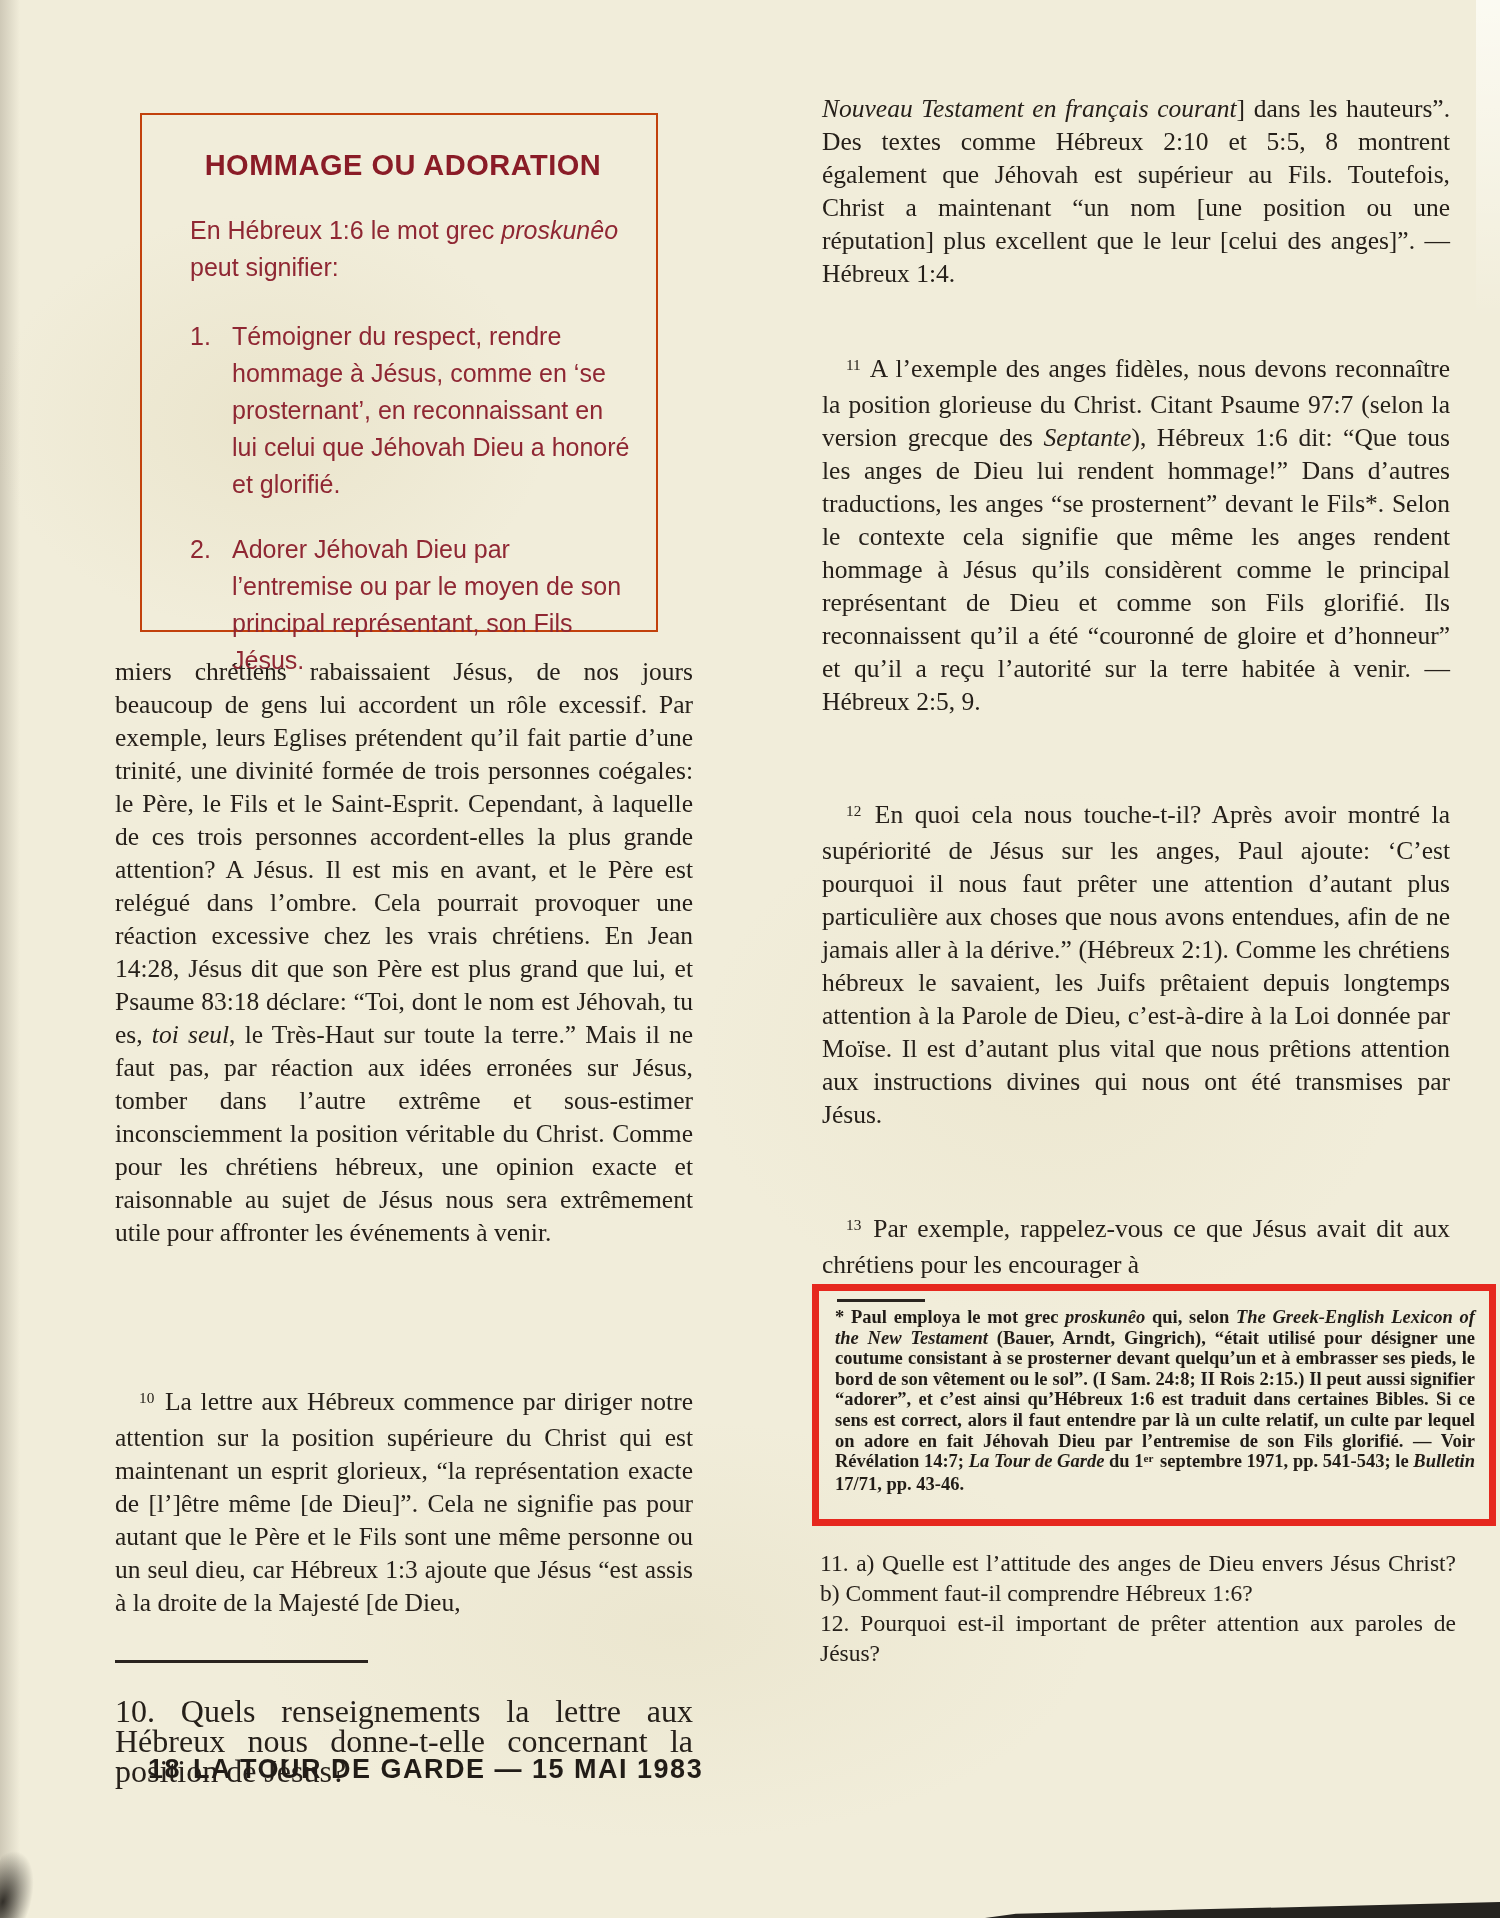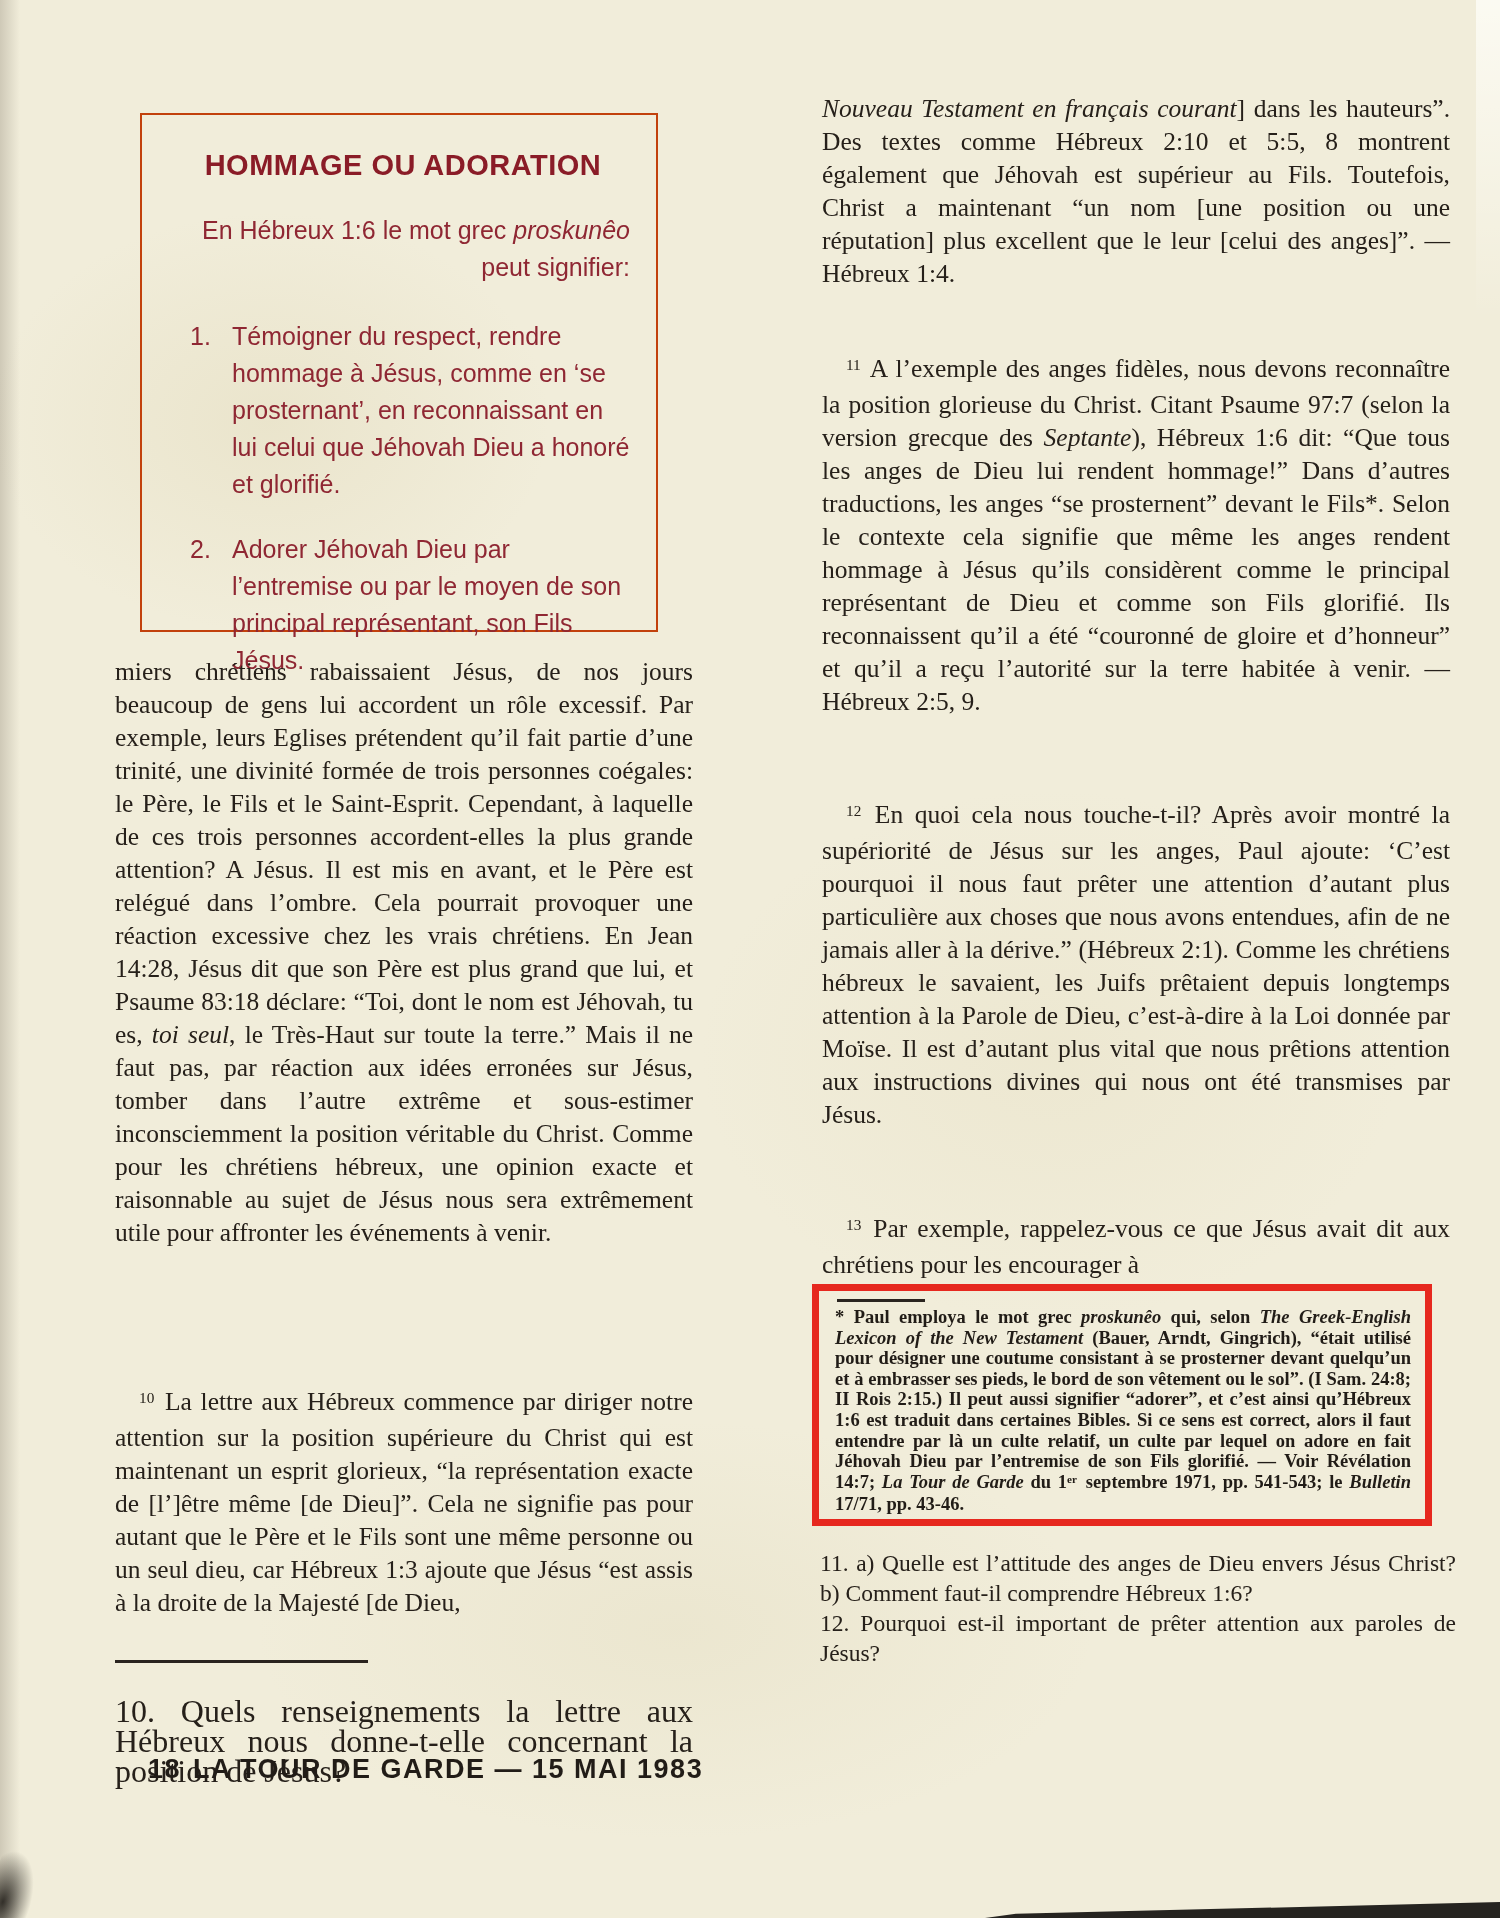--- a/index.html
+++ b/index.html
@@ -30,35 +30,35 @@
     position:absolute;left:140px;top:113px;width:518px;height:519px;
     border:2px solid #c2410c;box-sizing:border-box;
     padding:34px 26px 0 48px;
     font-family:"Liberation Sans", sans-serif;
     color:#8f2733;
   }
   .callout-title{
     text-align:center;font-weight:bold;font-size:29px;letter-spacing:.5px;
     color:#8a1c27;margin:0 0 30px -14px;
   }
-  .callout-intro{font-size:25px;line-height:37px;margin-bottom:32px;text-align:right;}
+  .callout-intro{font-size:25px;line-height:37px;margin-bottom:32px;}
   .callout-item{display:flex;font-size:25px;line-height:37px;margin-bottom:28px;}
   .callout-item .num{flex:0 0 42px;}
   .callout-item .itx{flex:1;}
 
   
   .fn-rule-left{position:absolute;left:115px;top:1660px;width:253px;height:3px;background:#2a241f;}
   .footnote-left{
     position:absolute;left:115px;top:1676px;width:578px;
     font-size:32px;line-height:30px;text-align:justify;margin-top:20px;
   }
 
   
   .highlight-box{
-    position:absolute;left:812px;top:1284px;width:620px;height:242px;
+    position:absolute;left:812px;top:1284px;width:684px;height:242px;
     border:7px solid #e6281e;box-sizing:border-box;
     padding:5px 14px 0 16px;
   }
   .fn-rule-right{width:88px;height:3px;background:#2a241f;margin:3px 0 5px 2px;}
   .footnote-right{
     font-size:18.5px;line-height:20.6px;font-weight:bold;
     text-align:justify;color:#211c17;
   }
 
   .questions{

